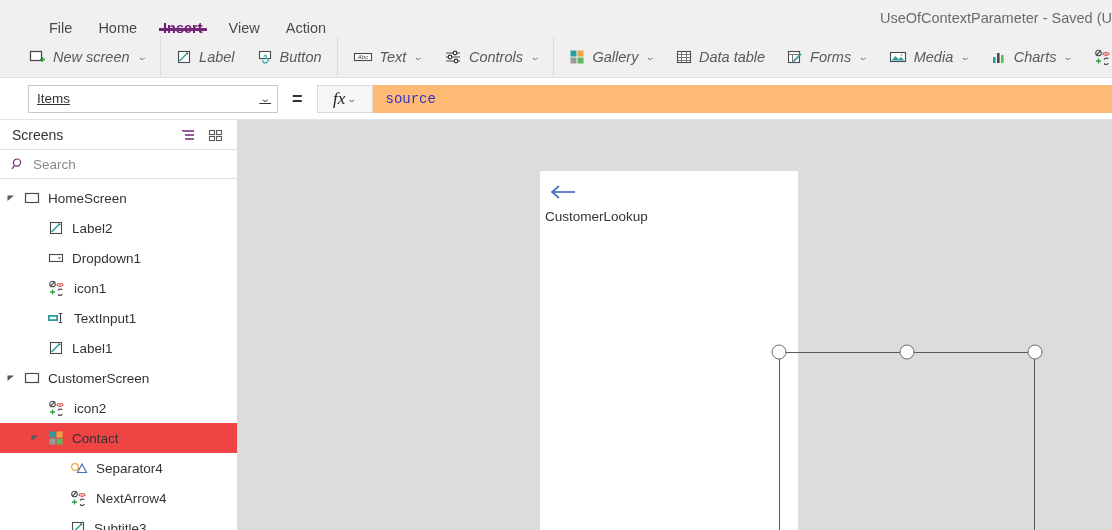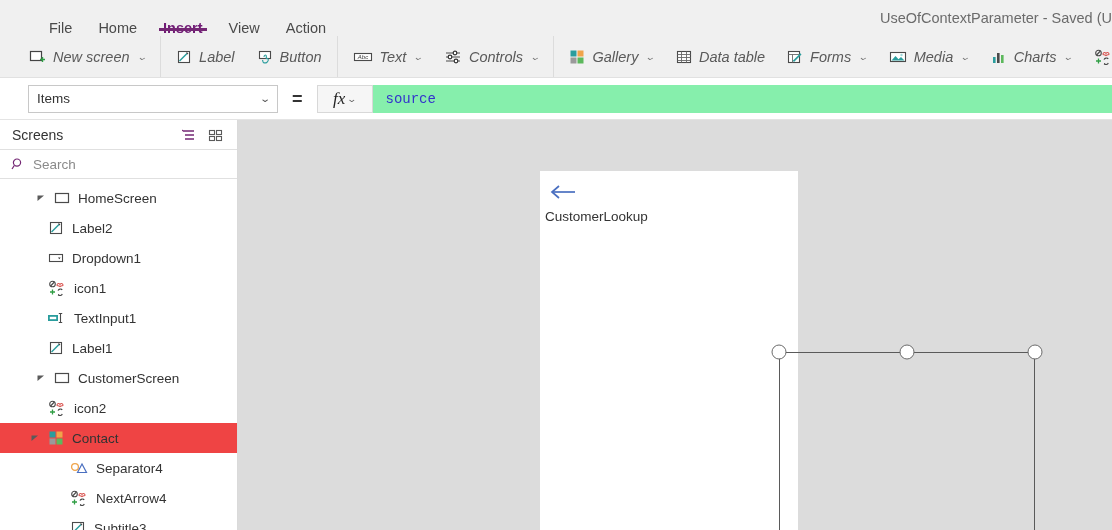--- a/index.html
+++ b/index.html
@@ -127,20 +127,21 @@
     height: 26px;
     border: 1px solid #c8c8c8;
     background: #ffffff;
     display: flex;
     align-items: center;
     padding: 0 8px;
     font-size: 13.5px;
     color: #333;
     justify-content: space-between;
     cursor: default;
+    text-decoration: underline;
   }
   .prop-select .caret {
     font-size: 10px;
     color: #555;
     transform: scaleX(1.4);
   }
   .eq {
     font-size: 18px;
     font-weight: bold;
     color: #333;
@@ -162,21 +163,21 @@
     font-family: "Liberation Serif", serif;
     font-style: italic;
     font-size: 17px;
     color: #222;
   }
   .fx-btn .caret { font-size: 9px; color: #666; transform: scaleX(1.4); }
   .formula-input {
     flex: 1;
     height: 26px;
     border: 1px solid transparent;
-    background: #86efac;
+    background: #fdba74;
     display: flex;
     align-items: center;
     padding-left: 12px;
     font-family: "Liberation Mono", monospace;
     font-size: 14px;
     color: #3333cc;
   }
 
   
   .workarea {
@@ -250,21 +251,21 @@
     white-space: nowrap;
   }
   .twisty {
     width: 10px;
     flex: none;
     display: flex;
     align-items: center;
     justify-content: center;
   }
   .twisty.empty { visibility: hidden; }
-  .lvl0 { padding-left: 24px; margin-left: 12px; }
+  .lvl0 { padding-left: 6px; }
   .lvl1 { padding-left: 30px; }
   .lvl2 { padding-left: 52px; }
 
   
   .canvas {
     flex: 1;
     background: #dcdcdc;
     position: relative;
     min-width: 0;
     overflow: hidden;

